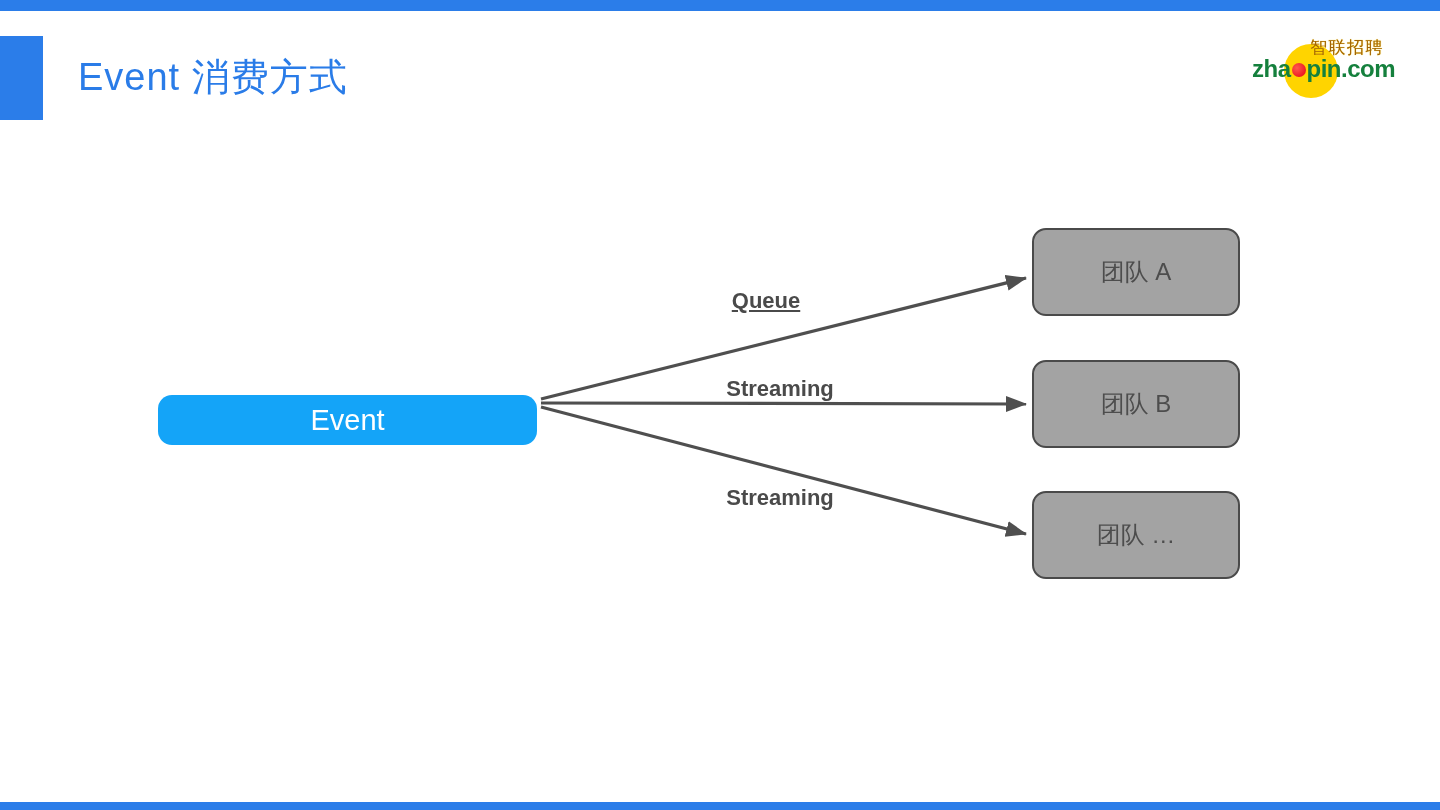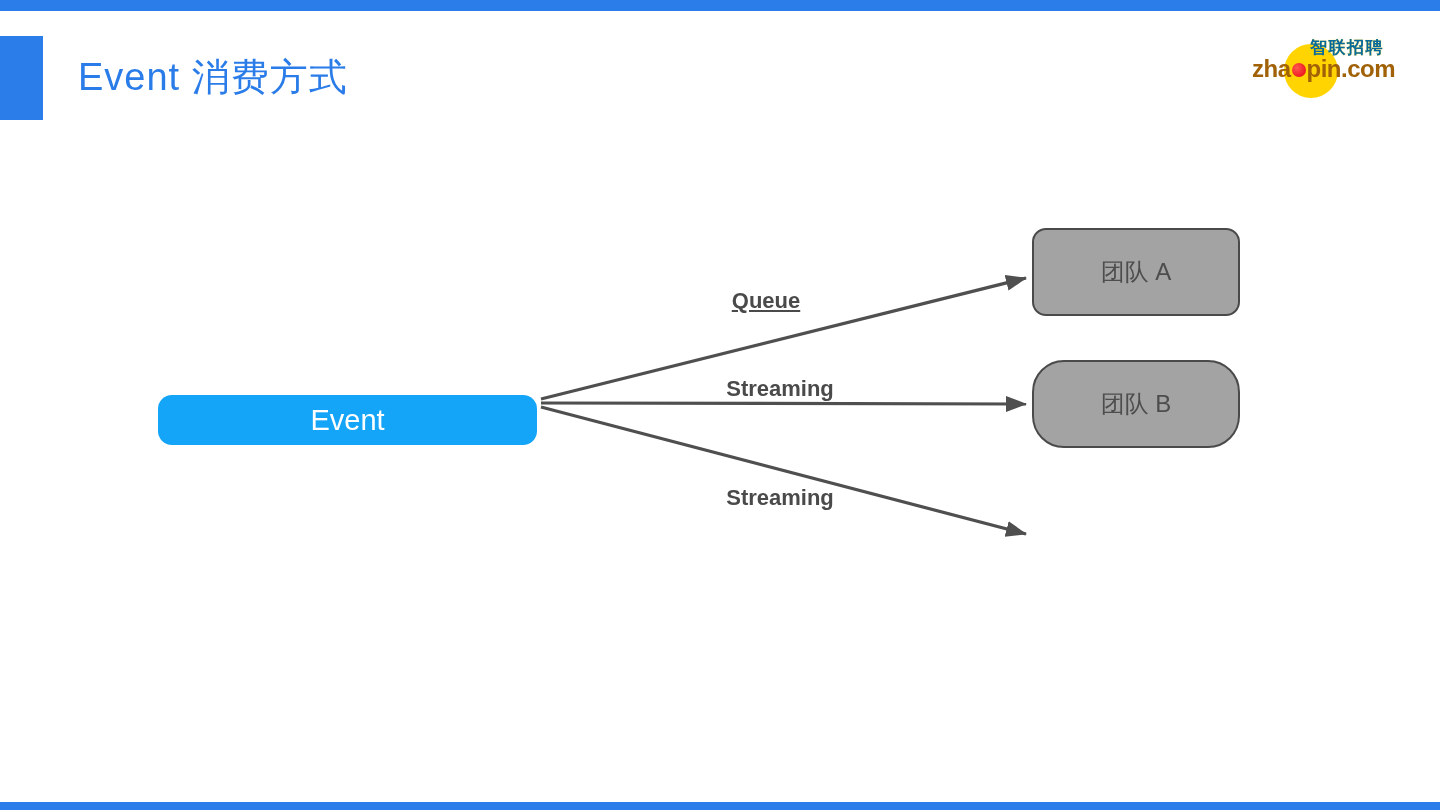--- a/index.html
+++ b/index.html
@@ -43,30 +43,30 @@
     width: 132px; height: 60px;
   }
   .logo-circle {
     position: absolute; left: 32px; top: 6px;
     width: 54px; height: 54px;
     border-radius: 50%;
     background: #ffd400;
   }
   .logo-cn {
     position: absolute; top: -2px; right: 0;
-    font-size: 17px; font-weight: bold;
-    color: #0369a1;
+    font-size: 17px; font-weight: normal;
+    color: #a16207;
     letter-spacing: 1.5px;
     text-shadow: 0 0 1px #ffd400;
     white-space: nowrap;
   }
   .logo-en {
     position: absolute; top: 17px; left: 0;
     font-size: 24px; font-weight: bold;
-    color: #a16207;
+    color: #15803d;
     white-space: nowrap;
     letter-spacing: -0.5px;
   }
   .logo-dot {
     display: inline-block;
     width: 14px; height: 14px;
     border-radius: 50%;
     background: radial-gradient(circle at 35% 35%, #ff5a4d, #e60012);
     margin: 0 1px;
   }
@@ -88,21 +88,21 @@
     position: absolute; left: 1032px;
     width: 208px; height: 88px;
     background: #a3a3a3;
     border: 2.5px solid #4a4a4a;
     border-radius: 14px;
     display: flex; align-items: center; justify-content: center;
     color: #4d4d4d; font-size: 24px;
     box-sizing: border-box;
   }
   .team-box.a { top: 228px; }
-  .team-box.b { top: 360px; border-radius: 32px; }
+  .team-box.b { top: 360px; }
   .team-box.c { top: 491px; }
   .edge-label {
     position: absolute;
     width: 200px;
     text-align: center;
     font-size: 22px; font-weight: bold;
     color: #4a4a4a;
     white-space: nowrap;
   }
   .edge-label.queue      { left: 666px; top: 288px; text-decoration: underline; }
@@ -143,16 +143,19 @@
   <div class="edge-label queue">Queue</div>
   <div class="edge-label stream-mid">Streaming</div>
   <div class="edge-label stream-bot">Streaming</div>
 
   <div class="team-box a">
     <span>团队 A</span>
   </div>
   <div class="team-box b">
     <span>团队 B</span>
   </div>
+  <div class="team-box c">
+    <span>团队 …</span>
+  </div>
 
   <div class="bottom-bar"></div>
 
 </div>
 
 </body></html>

